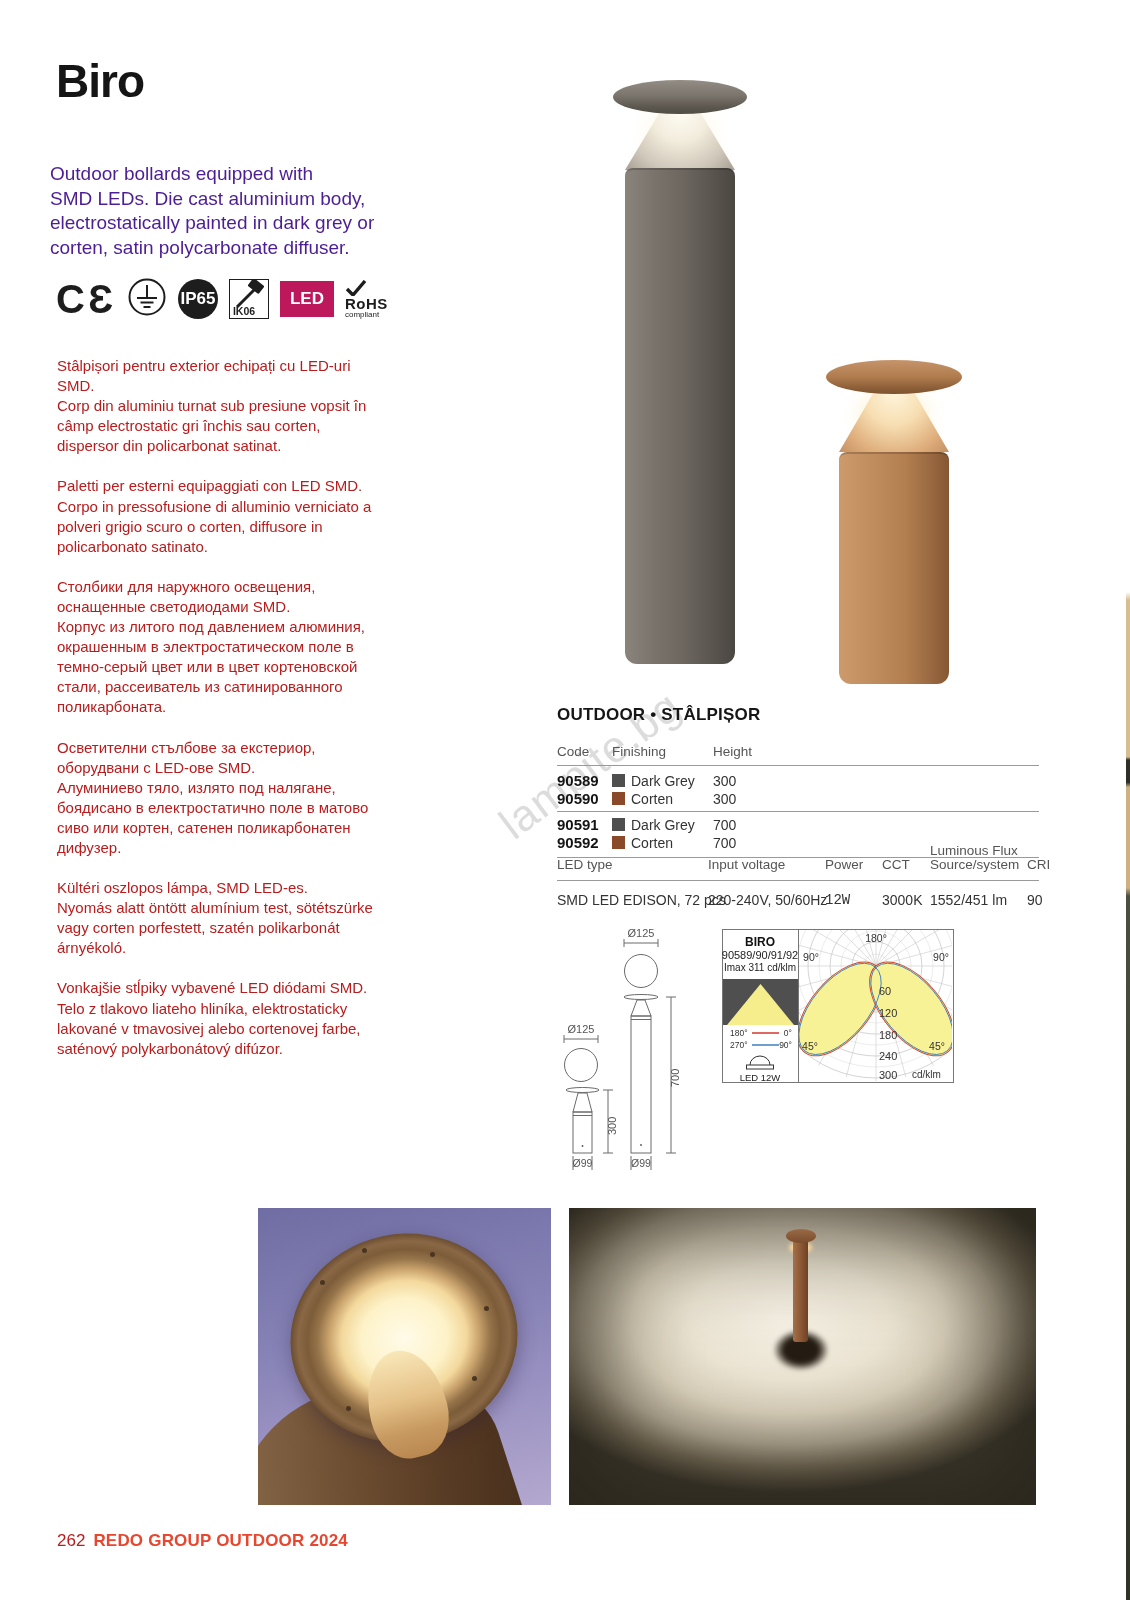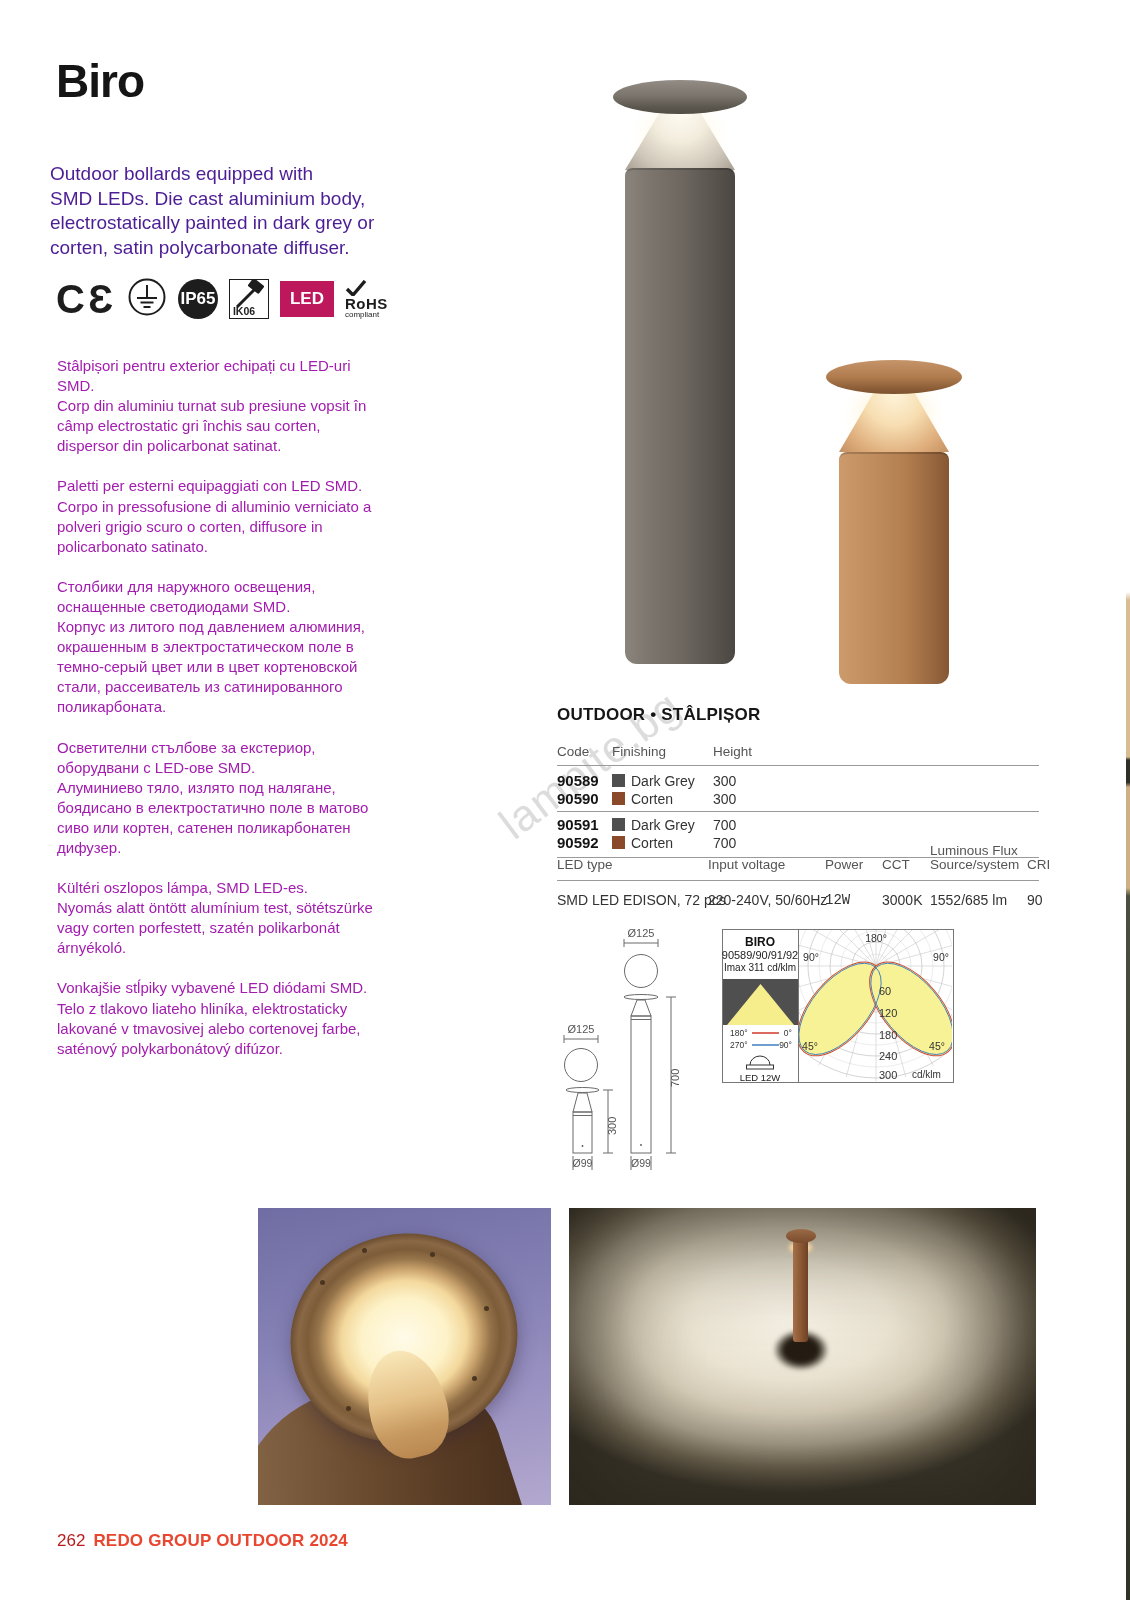--- a/index.html
+++ b/index.html
@@ -14,21 +14,21 @@
   .certs{left:56px;top:276px;display:flex;align-items:center;gap:11px;height:46px;}
   .ce-mark{font-size:40px;font-weight:700;color:#1d1d1d;letter-spacing:3px;line-height:1;}
   .ip65{width:40px;height:40px;border-radius:50%;background:#1d1d1d;color:#fff;display:flex;align-items:center;justify-content:center;font-size:17px;font-weight:700;}
   .ik06{width:38px;height:38px;border:1.6px solid #1d1d1d;background:#fff;position:relative;}
   .ik06 .lbl{position:absolute;left:3px;bottom:1px;font-size:10.5px;font-weight:700;color:#1d1d1d;}
   .ledbox{min-width:46px;height:36px;border-radius:0;background:#be185d;color:#fff;display:flex;align-items:center;justify-content:center;font-size:17px;font-weight:700;padding:0 4px;}
   .rohs{display:flex;flex-direction:column;align-items:flex-start;line-height:1;}
   .rohs .r1{font-size:15px;font-weight:700;color:#1d1d1d;letter-spacing:.5px;}
   .rohs .r2{font-size:8px;color:#1d1d1d;}
 
-  .langs{left:57px;top:356px;width:322px;font-size:15px;line-height:1.34;color:#a21caf;}
+  .langs{left:57px;top:356px;width:322px;font-size:15px;line-height:1.34;color:#b91c1c;}
   .langs p{margin:0 0 20px 0;white-space:pre-line;}
 
   
   .watermark{left:420px;top:740px;width:340px;text-align:center;font-size:44px;color:rgba(140,140,140,.30);
              transform:rotate(-37deg);font-weight:400;letter-spacing:1px;z-index:0;}
 
   
   .bollard{z-index:1;}
   .b-disc{position:absolute;left:0;top:0;border-radius:50%;}
   .b-glow{position:absolute;border-radius:50%;filter:blur(7px);}
@@ -207,21 +207,21 @@
     <span class="hd" style="left:268px;top:23px;">Power</span>
     <span class="hd" style="left:325px;top:23px;">CCT</span>
     <span class="hd" style="left:373px;top:9px;">Luminous Flux</span>
     <span class="hd" style="left:373px;top:23px;">Source/system</span>
     <span class="hd" style="left:470px;top:23px;">CRI</span>
     <div class="hline" style="top:45px;"></div>
     <span class="abs" style="left:0;top:57px;">SMD LED EDISON, 72 pcs</span>
     <span class="abs" style="left:151px;top:57px;">220-240V, 50/60Hz</span>
     <span class="abs" style="left:268px;top:57px;font-family:Liberation Mono, monospace;">12W</span>
     <span class="abs" style="left:325px;top:57px;">3000K</span>
-    <span class="abs" style="left:373px;top:57px;">1552/685 lm</span>
+    <span class="abs" style="left:373px;top:57px;">1552/451 lm</span>
     <span class="abs" style="left:470px;top:57px;">90</span>
   </div>
 
   <div class="abs drawsvg">
     <svg width="160" height="250" viewBox="0 0 160 250" fill="none" stroke="#6a6a6a" stroke-width="1">
 
       <g>
         <text x="31" y="108" text-anchor="middle" font-size="11" fill="#555" stroke="none">Ø125</text>
         <line x1="14" y1="114" x2="48" y2="114"></line>
           <line x1="14" y1="110" x2="14" y2="118"></line>

